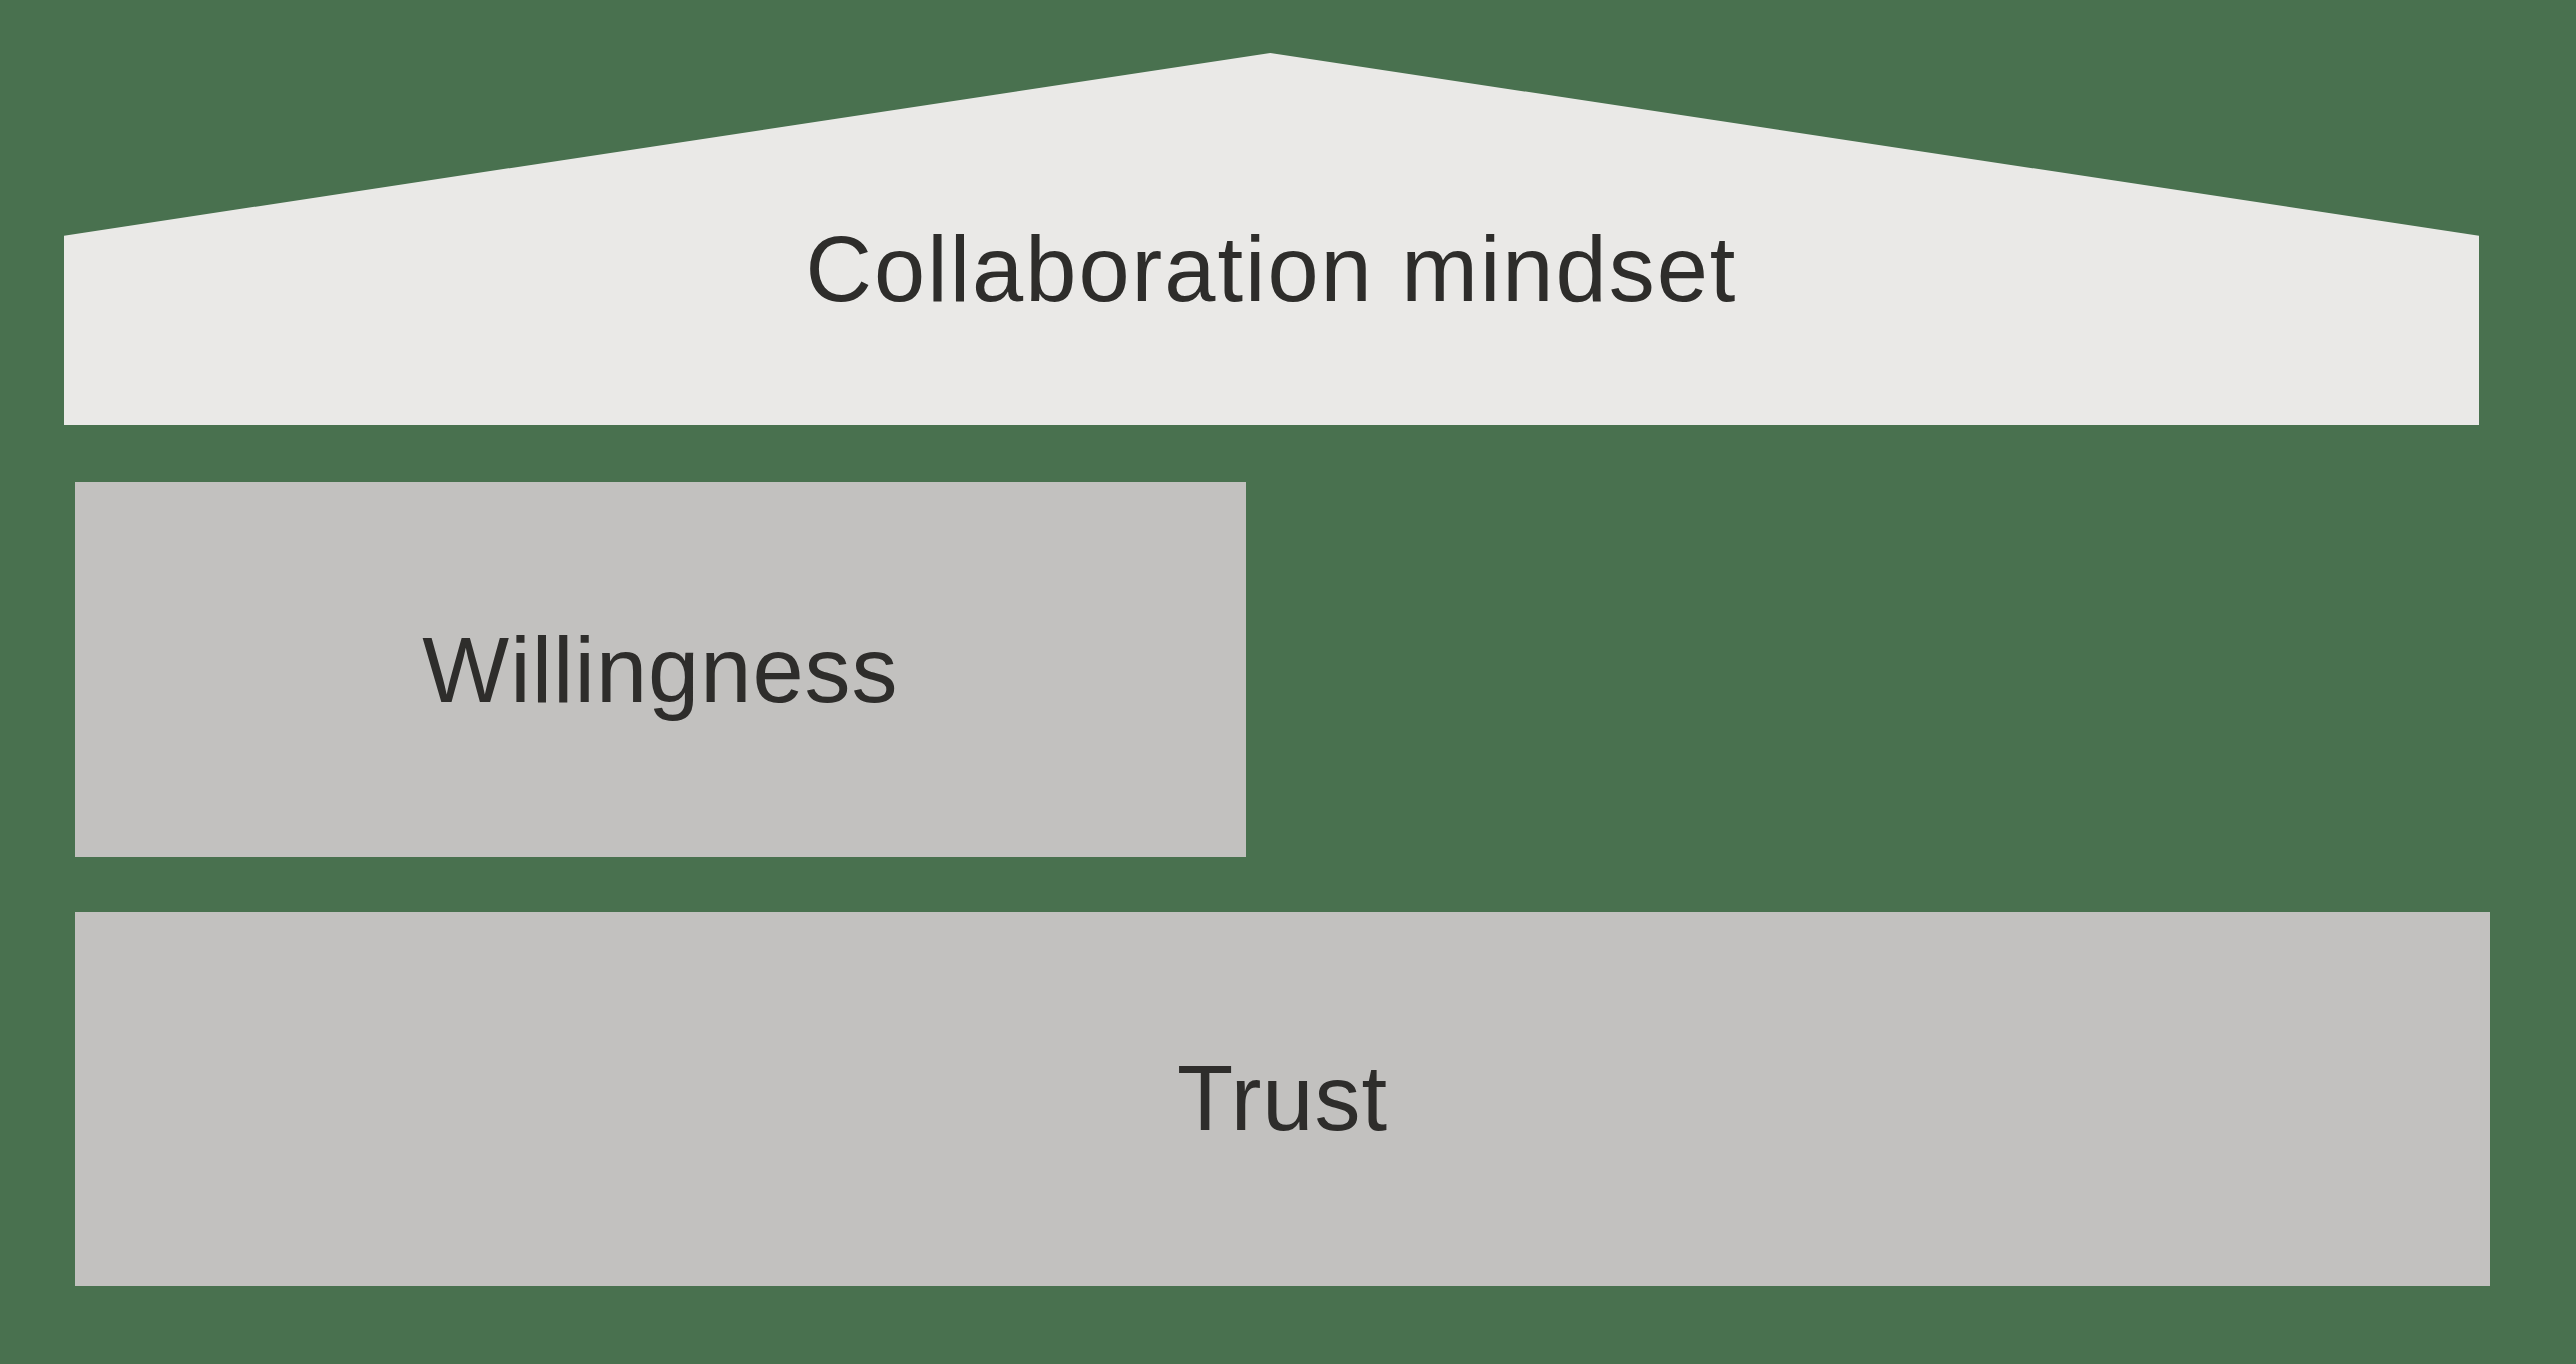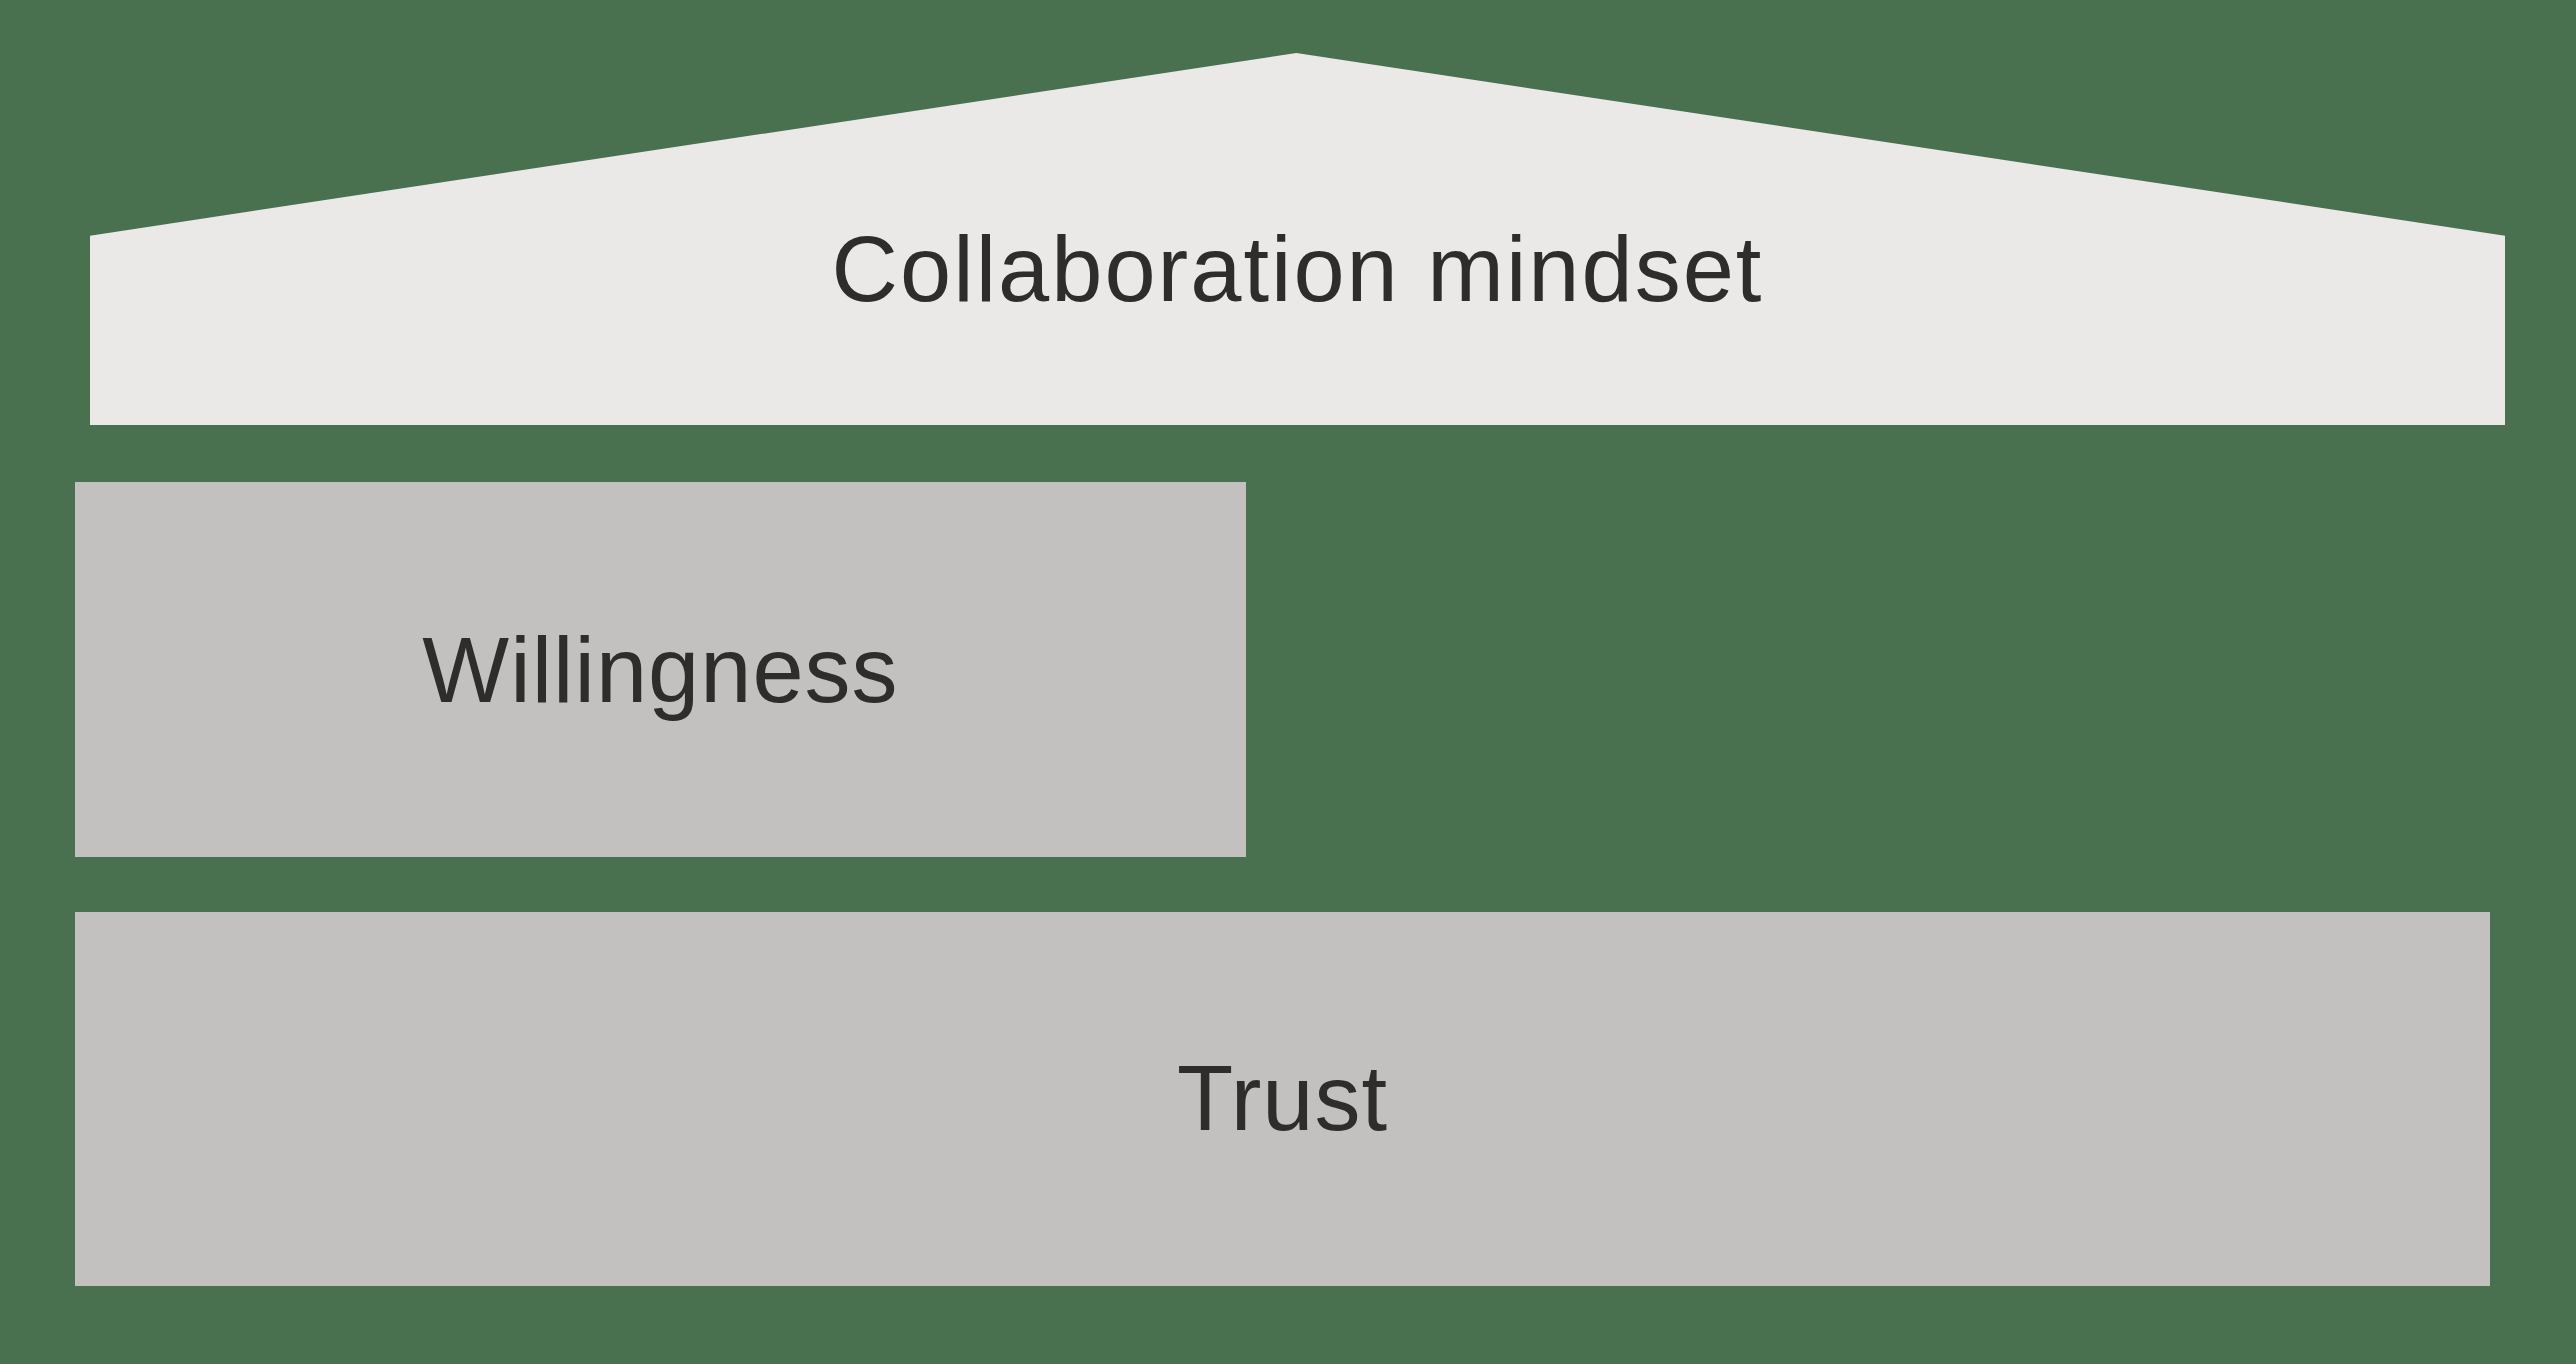--- a/index.html
+++ b/index.html
@@ -18,21 +18,21 @@
   }
   .block {
     position: absolute;
     display: flex;
     align-items: center;
     justify-content: center;
     text-align: center;
     box-sizing: border-box;
   }
   .roof {
-    left: 90px;
+    left: 64px;
     top: 53px;
     width: 2415px;
     height: 372px;
     
     clip-path: polygon(0 49.1%, 49.95% 0, 100% 49.1%, 100% 100%, 0 100%);
     padding-top: 62px; 
   }
   .roof-label {
     font-size: 92px;
     letter-spacing: 2px;

